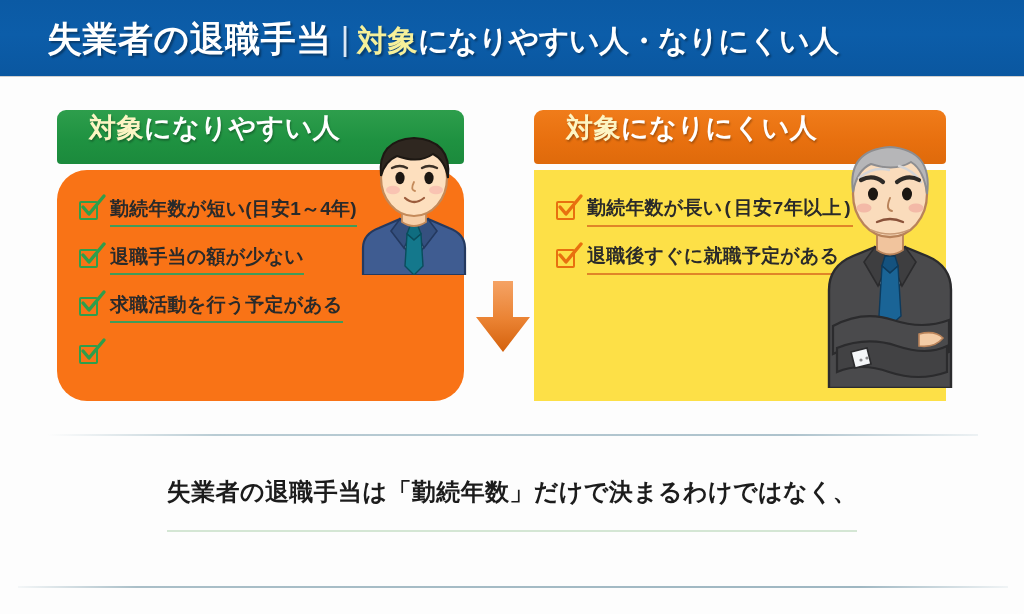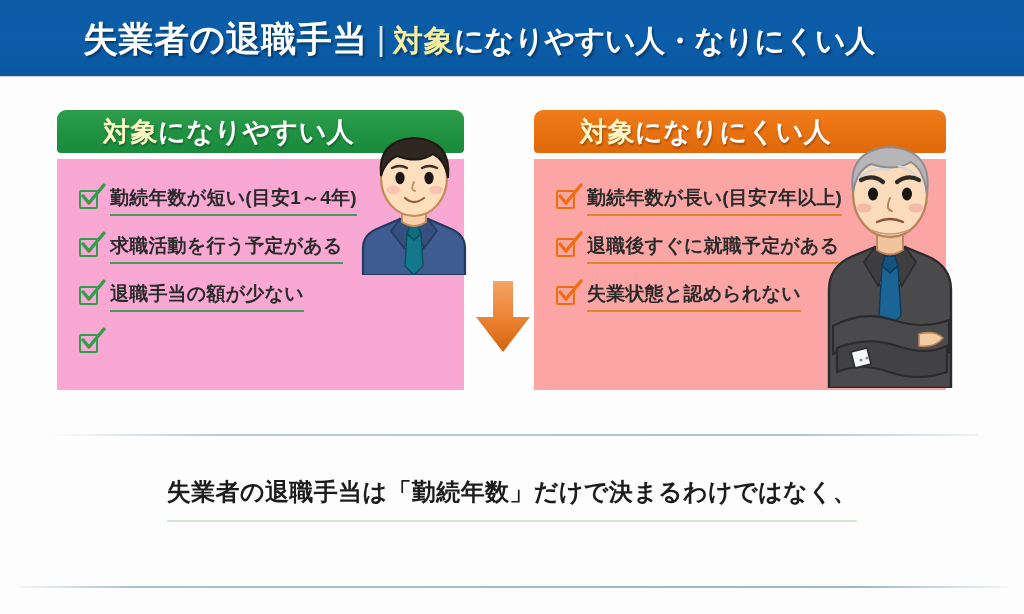--- a/index.html
+++ b/index.html
@@ -30,21 +30,20 @@
     box-shadow: 0 1px 0 rgba(0,0,0,0.18);
   }
   .header-title {
     font-size: 35px;
     font-weight: 700;
     color: #ffffff;
     letter-spacing: 0.5px;
     text-shadow: 2px 2px 2px rgba(0,0,0,0.35);
     white-space: nowrap;
     line-height: 1;
-    margin-left: 36px;
   }
   .header-sep {
     display: inline-block;
     color: #dbe8f6;
     font-weight: 400;
     font-size: 33px;
     margin: 0 7px 0 9px;
     transform: translateY(-1px);
   }
   .header-sub-accent {
@@ -60,25 +59,24 @@
     letter-spacing: -0.5px;
     text-shadow: 2px 2px 2px rgba(0,0,0,0.32);
   }
 
   
   .card {
     position: absolute;
   }
   .card-head {
     position: relative;
-    height: 43px;
+    height: 54px;
     border-radius: 9px 9px 4px 4px;
     display: flex;
-    align-items: center;
-    padding-left: 46px;
+    padding-left: 32px;
     box-sizing: border-box;
     z-index: 2;
   }
   .card-head-green {
     background: linear-gradient(180deg, #2e9e4c 0%, #1f9241 55%, #1b8a3c 100%);
   }
   .card-head-orange {
     background: linear-gradient(180deg, #f07c1a 0%, #e8700f 55%, #df6a0b 100%);
   }
   .card-head-text {
@@ -92,24 +90,25 @@
   .card-head-text .accent {
     color: #fdf5c4;
   }
   .card-body {
     position: relative;
     box-sizing: border-box;
     padding: 28px 0 22px 0;
     z-index: 1;
   }
   .card-body-green {
-    background: #f9a8d4;
+    background: #f97316;
+    border-radius: 30px;
   }
   .card-body-orange {
-    background: #fca5a5;
+    background: #fde047;
   }
 
   .item {
     display: flex;
     align-items: flex-start;
     height: 48px;
     padding-left: 22px;
     box-sizing: border-box;
   }
   .check {
@@ -196,21 +195,21 @@
     display: block;
     font-size: 24px;
     font-weight: 700;
     color: #1c1c1c;
     letter-spacing: 0.4px;
     line-height: 52px;
     white-space: nowrap;
   }
   .conclusion-line span {
     display: inline-block;
-    padding-bottom: 2px;
+    padding-bottom: 12px;
     border-bottom: 2px solid #d4e6d4;
   }
 </style>
 </head>
 <body>
 
 <div class="header-bar">
   <div class="header-title">
     <span>失業者の退職手当</span><span class="header-sep">|</span><span class="header-sub-accent">対象</span><span class="header-sub">になりやすい人・なりにくい人</span>
   </div>
@@ -232,30 +231,30 @@
       </span>
       <span class="item-text underline-green">勤続年数が短い(目安1～4年)</span>
     </div>
     <div class="item">
       <span class="check check-green">
         <span class="box"></span>
         <svg viewBox="0 0 26 26" fill="none">
             <path d="M3 12 L9 19 L24 1" stroke="currentColor" stroke-width="3.4" stroke-linecap="round" stroke-linejoin="round"></path>
           </svg>
       </span>
+      <span class="item-text underline-green">退職手当の額が少ない</span>
+    </div>
+    <div class="item">
+      <span class="check check-green">
+        <span class="box"></span>
+        <svg viewBox="0 0 26 26" fill="none">
+            <path d="M3 12 L9 19 L24 1" stroke="currentColor" stroke-width="3.4" stroke-linecap="round" stroke-linejoin="round"></path>
+          </svg>
+      </span>
       <span class="item-text underline-green">求職活動を行う予定がある</span>
-    </div>
-    <div class="item">
-      <span class="check check-green">
-        <span class="box"></span>
-        <svg viewBox="0 0 26 26" fill="none">
-            <path d="M3 12 L9 19 L24 1" stroke="currentColor" stroke-width="3.4" stroke-linecap="round" stroke-linejoin="round"></path>
-          </svg>
-      </span>
-      <span class="item-text underline-green">退職手当の額が少ない</span>
     </div>
     <div class="item">
       <span class="check check-green">
         <span class="box"></span>
         <svg viewBox="0 0 26 26" fill="none">
             <path d="M3 12 L9 19 L24 1" stroke="currentColor" stroke-width="3.4" stroke-linecap="round" stroke-linejoin="round"></path>
           </svg>
       </span>
     </div>
   </div>
@@ -300,21 +299,21 @@
       <linearGradient id="arrGrad" x1="0" y1="0" x2="0" y2="1">
         <stop offset="0%" stop-color="#f5a365"></stop>
         <stop offset="55%" stop-color="#ea8232"></stop>
         <stop offset="100%" stop-color="#d4610c"></stop>
       </linearGradient>
     </defs>
     <path d="M21 0 L41 0 L41 36 L58 36 L31 71 L4 36 L21 36 Z" fill="url(#arrGrad)"></path>
   </svg>
 </div>
 
-<div class="card" style="left:534px; top:110px; width:412px;">
+<div class="card" style="left:534px; top:110px; width:412px;font-family:Liberation Mono, monospace;">
   <div class="card-head card-head-orange">
     <div class="card-head-text">
       <span class="accent">対象</span><span>になりにくい人</span>
     </div>
   </div>
   <div class="card-body card-body-orange" style="height:231px; margin-top:6px;">
     <div class="item">
       <span class="check check-orange">
         <span class="box"></span>
         <svg viewBox="0 0 26 26" fill="none">
@@ -324,29 +323,20 @@
       <span class="item-text underline-orange">勤続年数が長い(目安7年以上)</span>
     </div>
     <div class="item">
       <span class="check check-orange">
         <span class="box"></span>
         <svg viewBox="0 0 26 26" fill="none">
             <path d="M3 12 L9 19 L24 1" stroke="currentColor" stroke-width="3.4" stroke-linecap="round" stroke-linejoin="round"></path>
           </svg>
       </span>
       <span class="item-text underline-orange">退職後すぐに就職予定がある</span>
-    </div>
-    <div class="item">
-      <span class="check check-orange">
-        <span class="box"></span>
-        <svg viewBox="0 0 26 26" fill="none">
-            <path d="M3 12 L9 19 L24 1" stroke="currentColor" stroke-width="3.4" stroke-linecap="round" stroke-linejoin="round"></path>
-          </svg>
-      </span>
-      <span class="item-text underline-orange">失業状態と認められない</span>
     </div>
   </div>
 </div>
 
 <div class="person" style="left:823px; top:120px; width:134px; height:268px;">
   <svg viewBox="0 0 134 268" width="134" height="268">
 
     <path d="M6 268 L6 170 Q6 146 30 136 L52 127 L67 137 L82 127 L104 136 Q128 146 128 170 L128 268 Z" fill="#4a4a4c" stroke="#2b2b2d" stroke-width="2.4"></path>
 
     <path d="M52 127 L67 139 L82 127 L88 146 L67 182 L46 146 Z" fill="#f4f6f8" stroke="#2b2b2d" stroke-width="1.8"></path>

